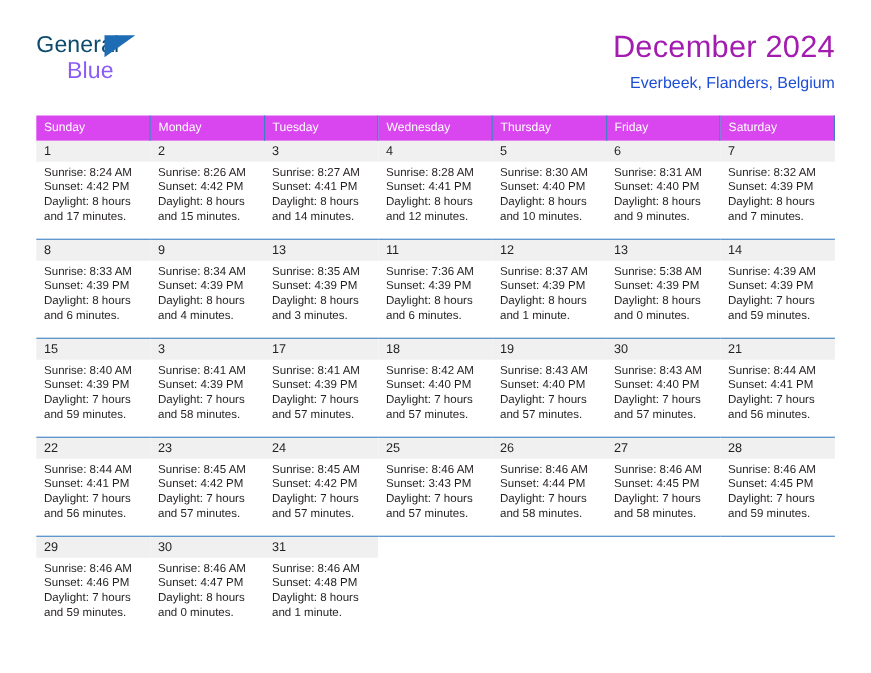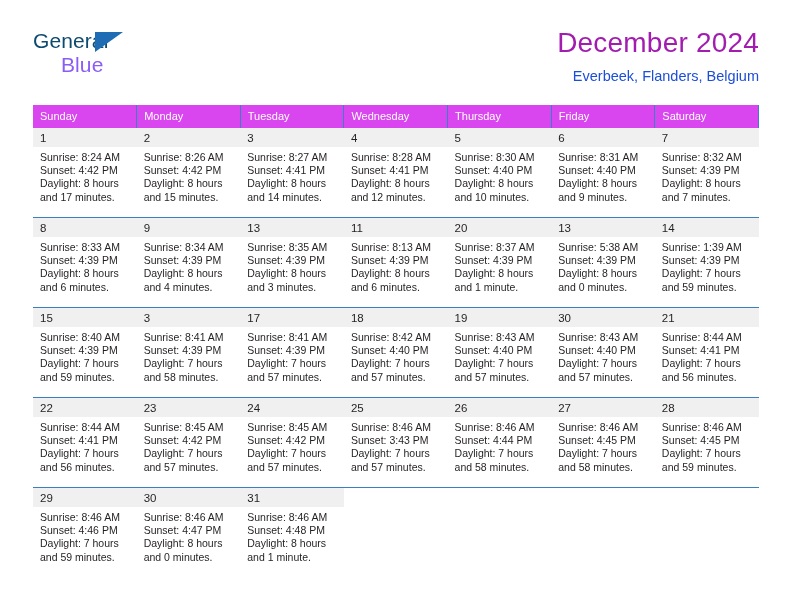--- a/index.html
+++ b/index.html
@@ -274,30 +274,30 @@
               <div>Sunset: 4:39 PM</div>
               <div>Daylight: 8 hours</div>
               <div>and 3 minutes.</div>
             </div>
           </div>
         </td>
         <td>
           <div class="daycell">
             <div class="daynum">11</div>
             <div class="details">
-              <div>Sunrise: 8:13 AM</div>
+              <div>Sunrise: 7:36 AM</div>
               <div>Sunset: 4:39 PM</div>
               <div>Daylight: 8 hours</div>
               <div>and 6 minutes.</div>
             </div>
           </div>
         </td>
         <td>
           <div class="daycell">
-            <div class="daynum">20</div>
+            <div class="daynum">12</div>
             <div class="details">
               <div>Sunrise: 8:37 AM</div>
               <div>Sunset: 4:39 PM</div>
               <div>Daylight: 8 hours</div>
               <div>and 1 minute.</div>
             </div>
           </div>
         </td>
         <td>
           <div class="daycell">
@@ -307,21 +307,21 @@
               <div>Sunset: 4:39 PM</div>
               <div>Daylight: 8 hours</div>
               <div>and 0 minutes.</div>
             </div>
           </div>
         </td>
         <td>
           <div class="daycell">
             <div class="daynum">14</div>
             <div class="details">
-              <div>Sunrise: 1:39 AM</div>
+              <div>Sunrise: 4:39 AM</div>
               <div>Sunset: 4:39 PM</div>
               <div>Daylight: 7 hours</div>
               <div>and 59 minutes.</div>
             </div>
           </div>
         </td>
       </tr>
       <tr class="week-row">
         <td>
           <div class="daycell">

